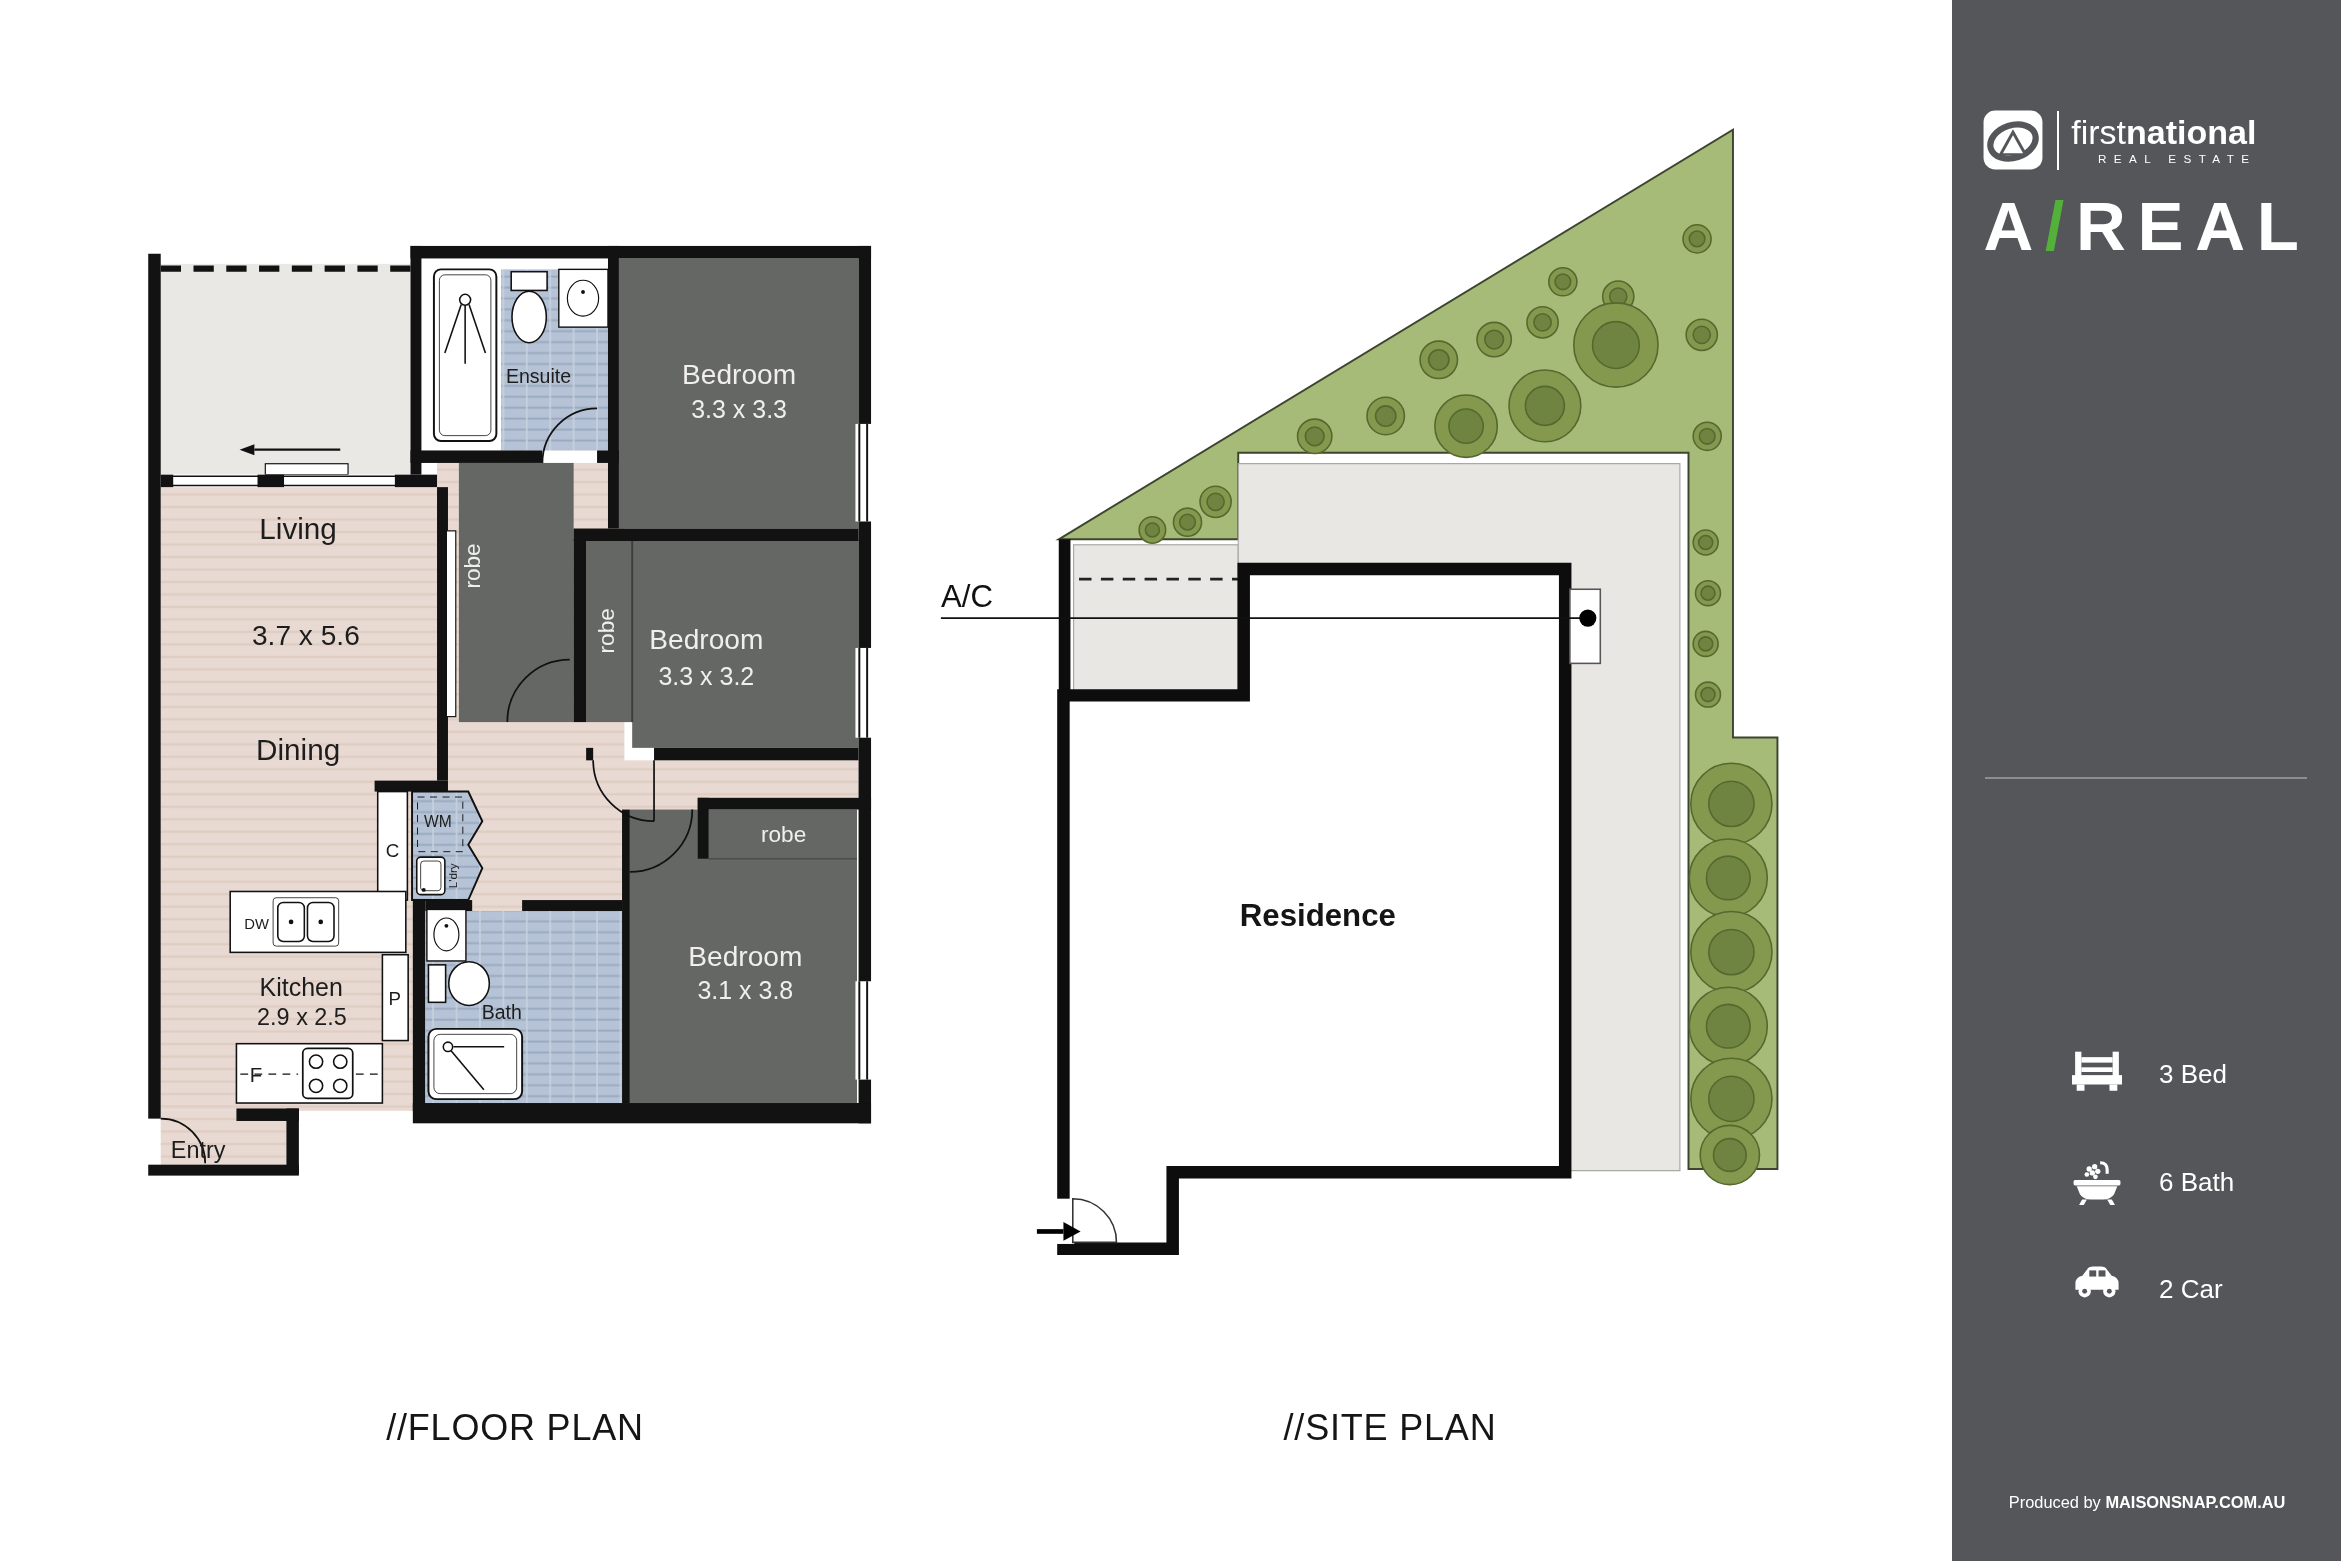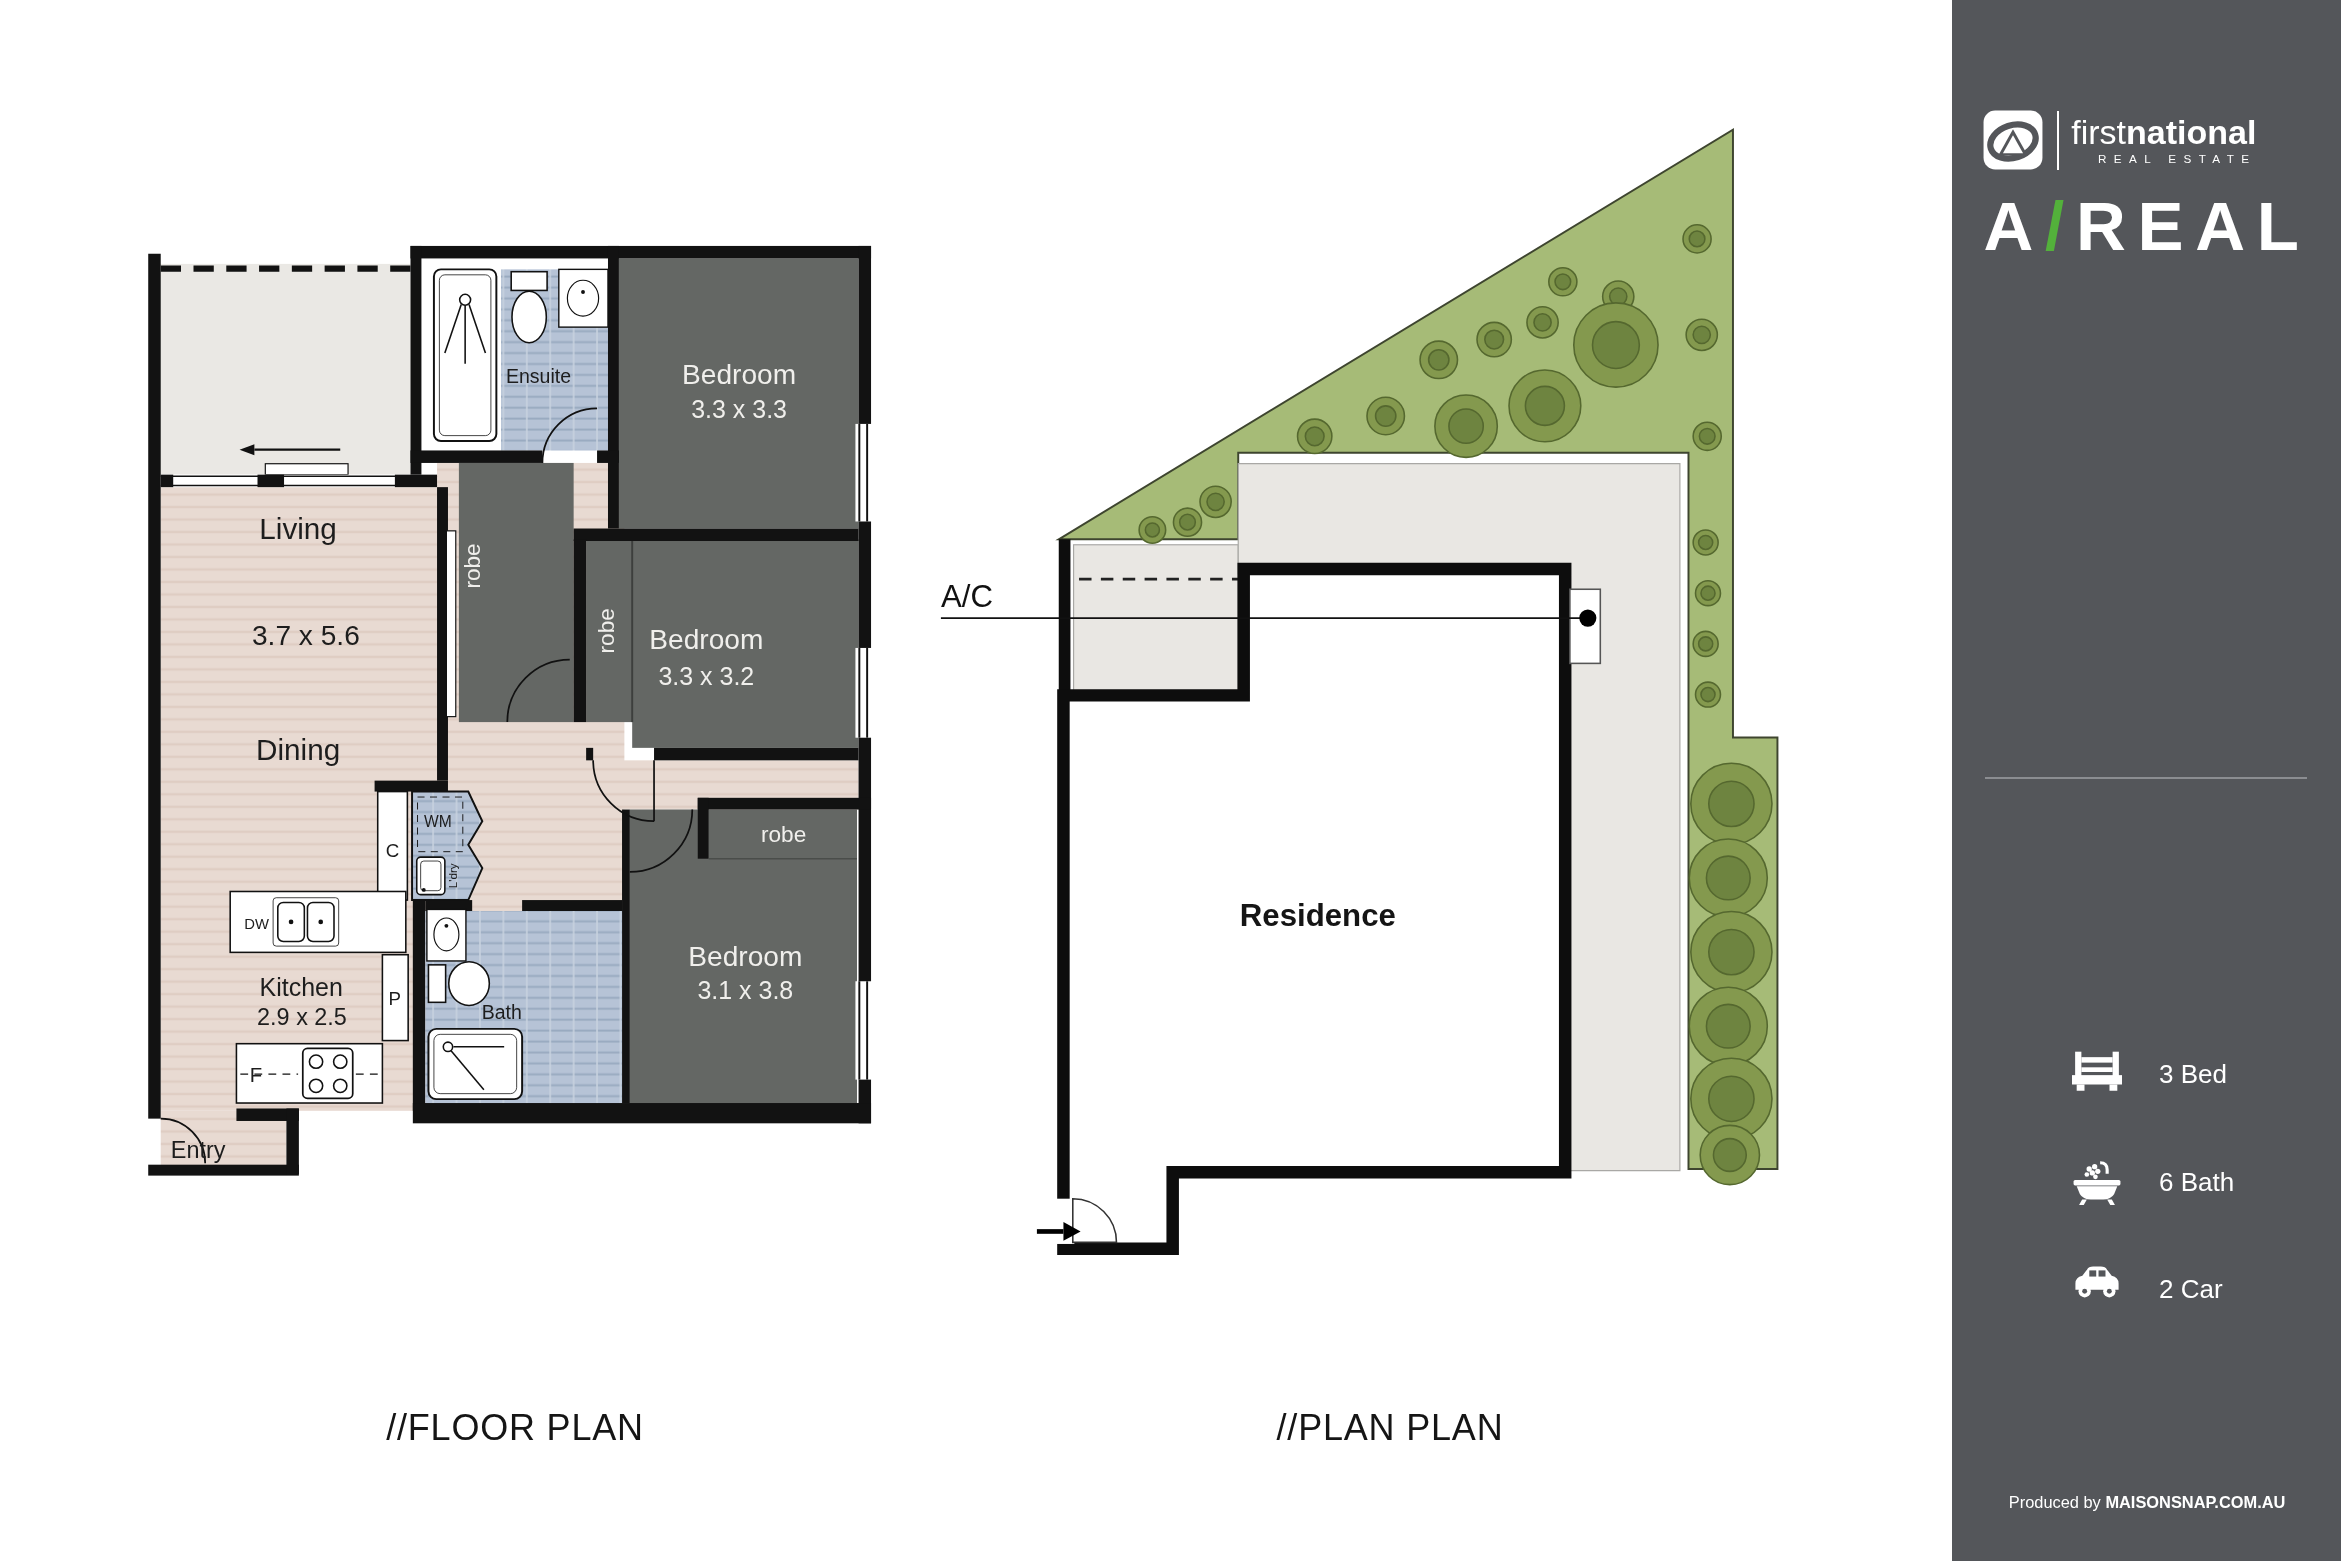--- a/index.html
+++ b/index.html
@@ -303,21 +303,21 @@
 
     <rect x="861" y="605" width="39" height="95" fill="#fff" stroke="#555" stroke-width="2"></rect>
     <line x1="55" y1="642" x2="884" y2="642" stroke="#111" stroke-width="2.5"></line>
     <circle cx="884" cy="642" r="11" fill="#000"></circle>
     <text x="55" y="628" font-size="40" fill="#111">A/C</text>
 
     <text x="538" y="1036" font-size="40" font-weight="600" fill="#151515" text-anchor="middle">Residence</text>
   </svg>
 
   <div class="section-title" style="left:515px">//FLOOR PLAN</div>
-  <div class="section-title" style="left:1390px">//PLAN PLAN</div>
+  <div class="section-title" style="left:1390px">//SITE PLAN</div>
 
   <div class="sidebar">
 
     <div class="brand-row">
       <span class="brand-icon">
         <svg width="62" height="62" viewBox="0 0 80 80">
           <rect x="2" y="2" width="76" height="76" rx="15" fill="#fff"></rect>
           <ellipse cx="40" cy="42" rx="30" ry="21" fill="none" stroke="#54565A" stroke-width="8" transform="rotate(-18 40 42)"></ellipse>
           <polygon points="40,26 59,60 21,60" fill="#54565A"></polygon>
           <polygon points="40,34 53,57 27,57" fill="#fff"></polygon>

